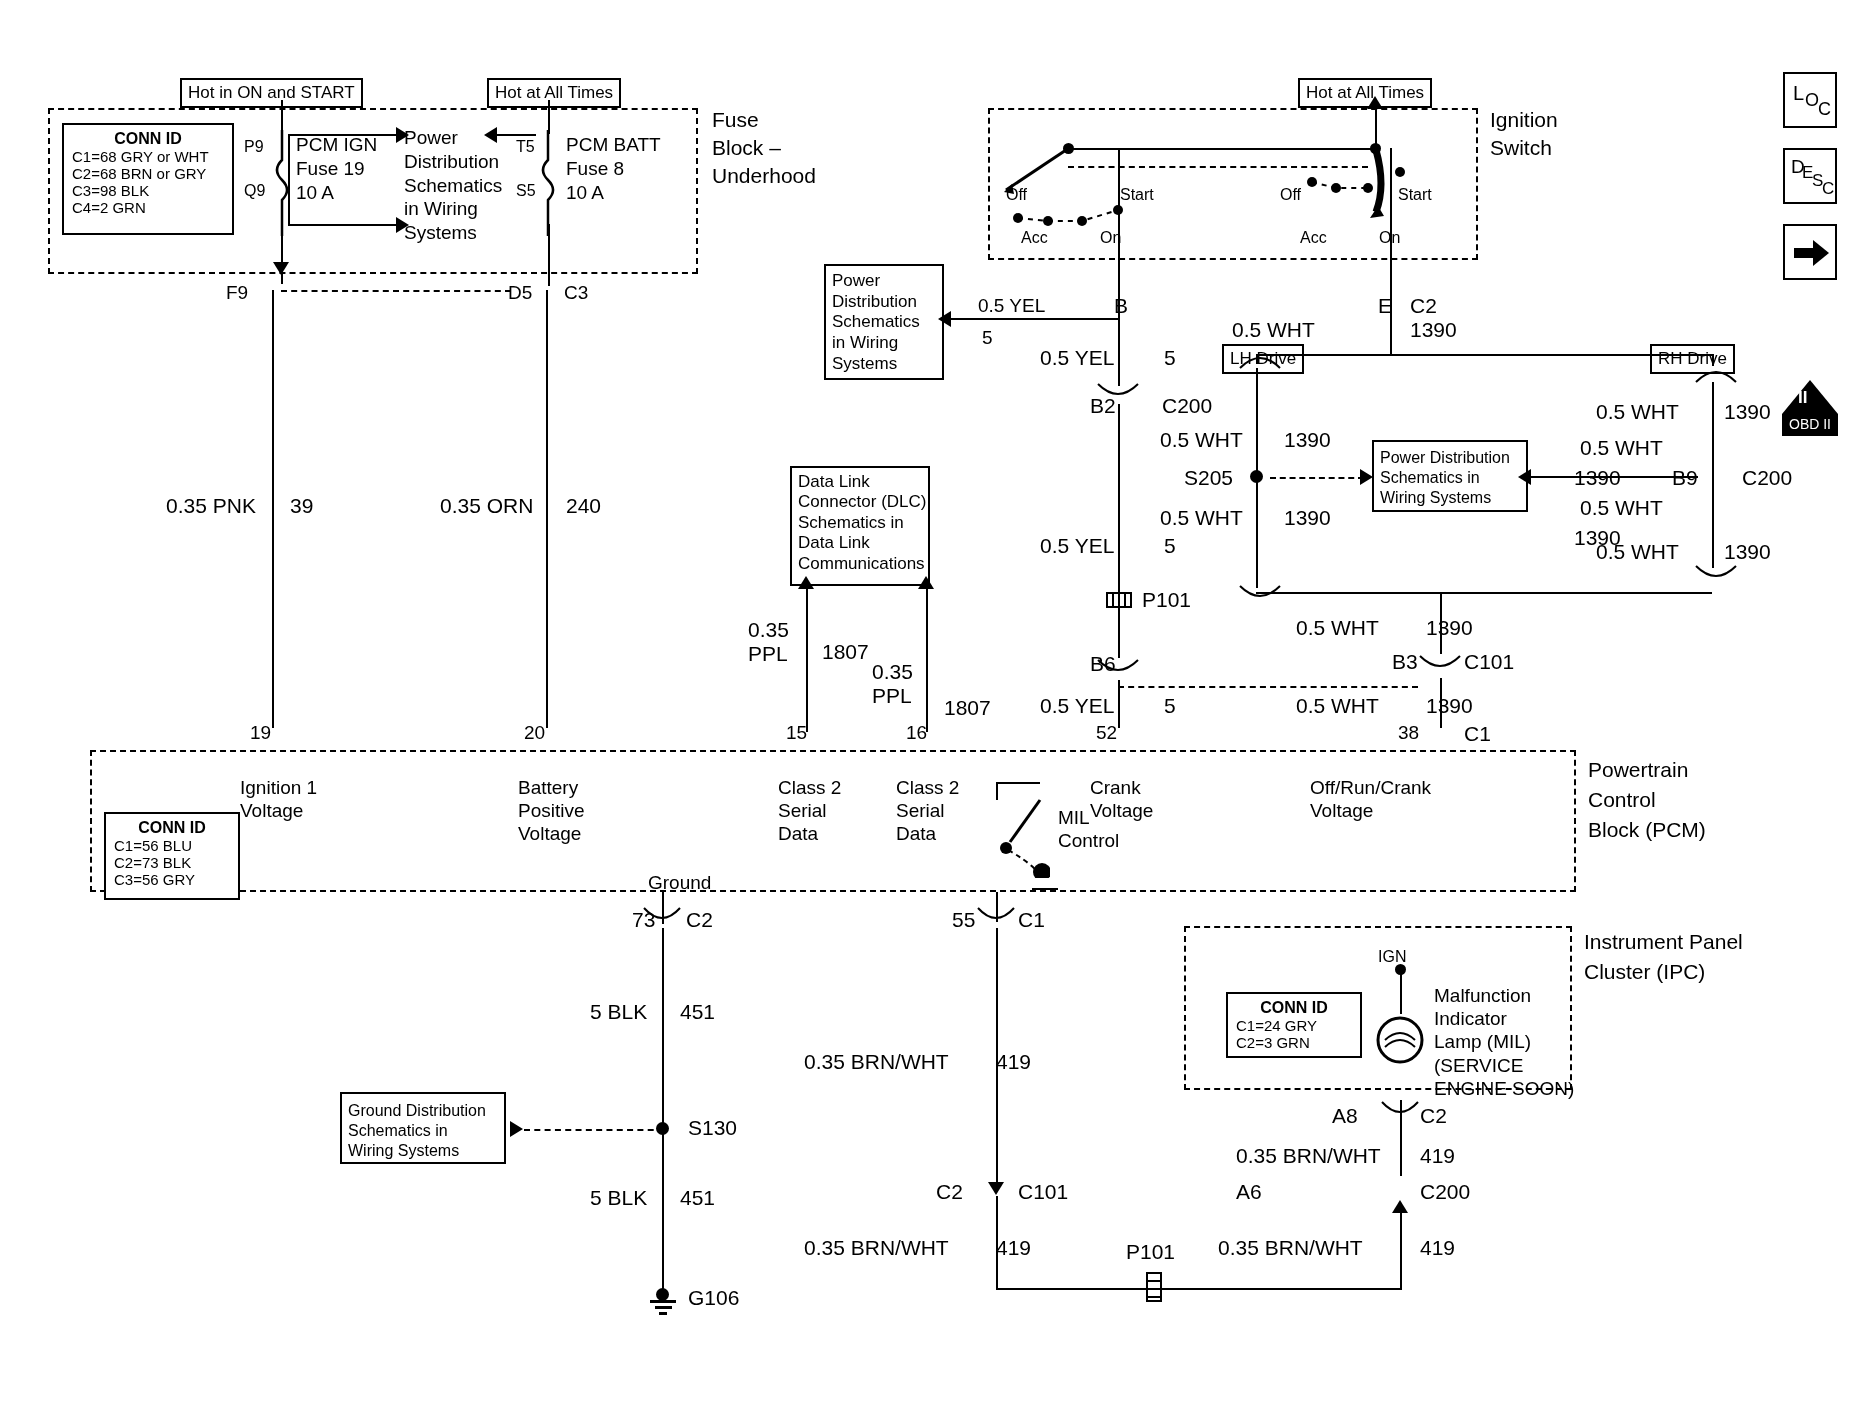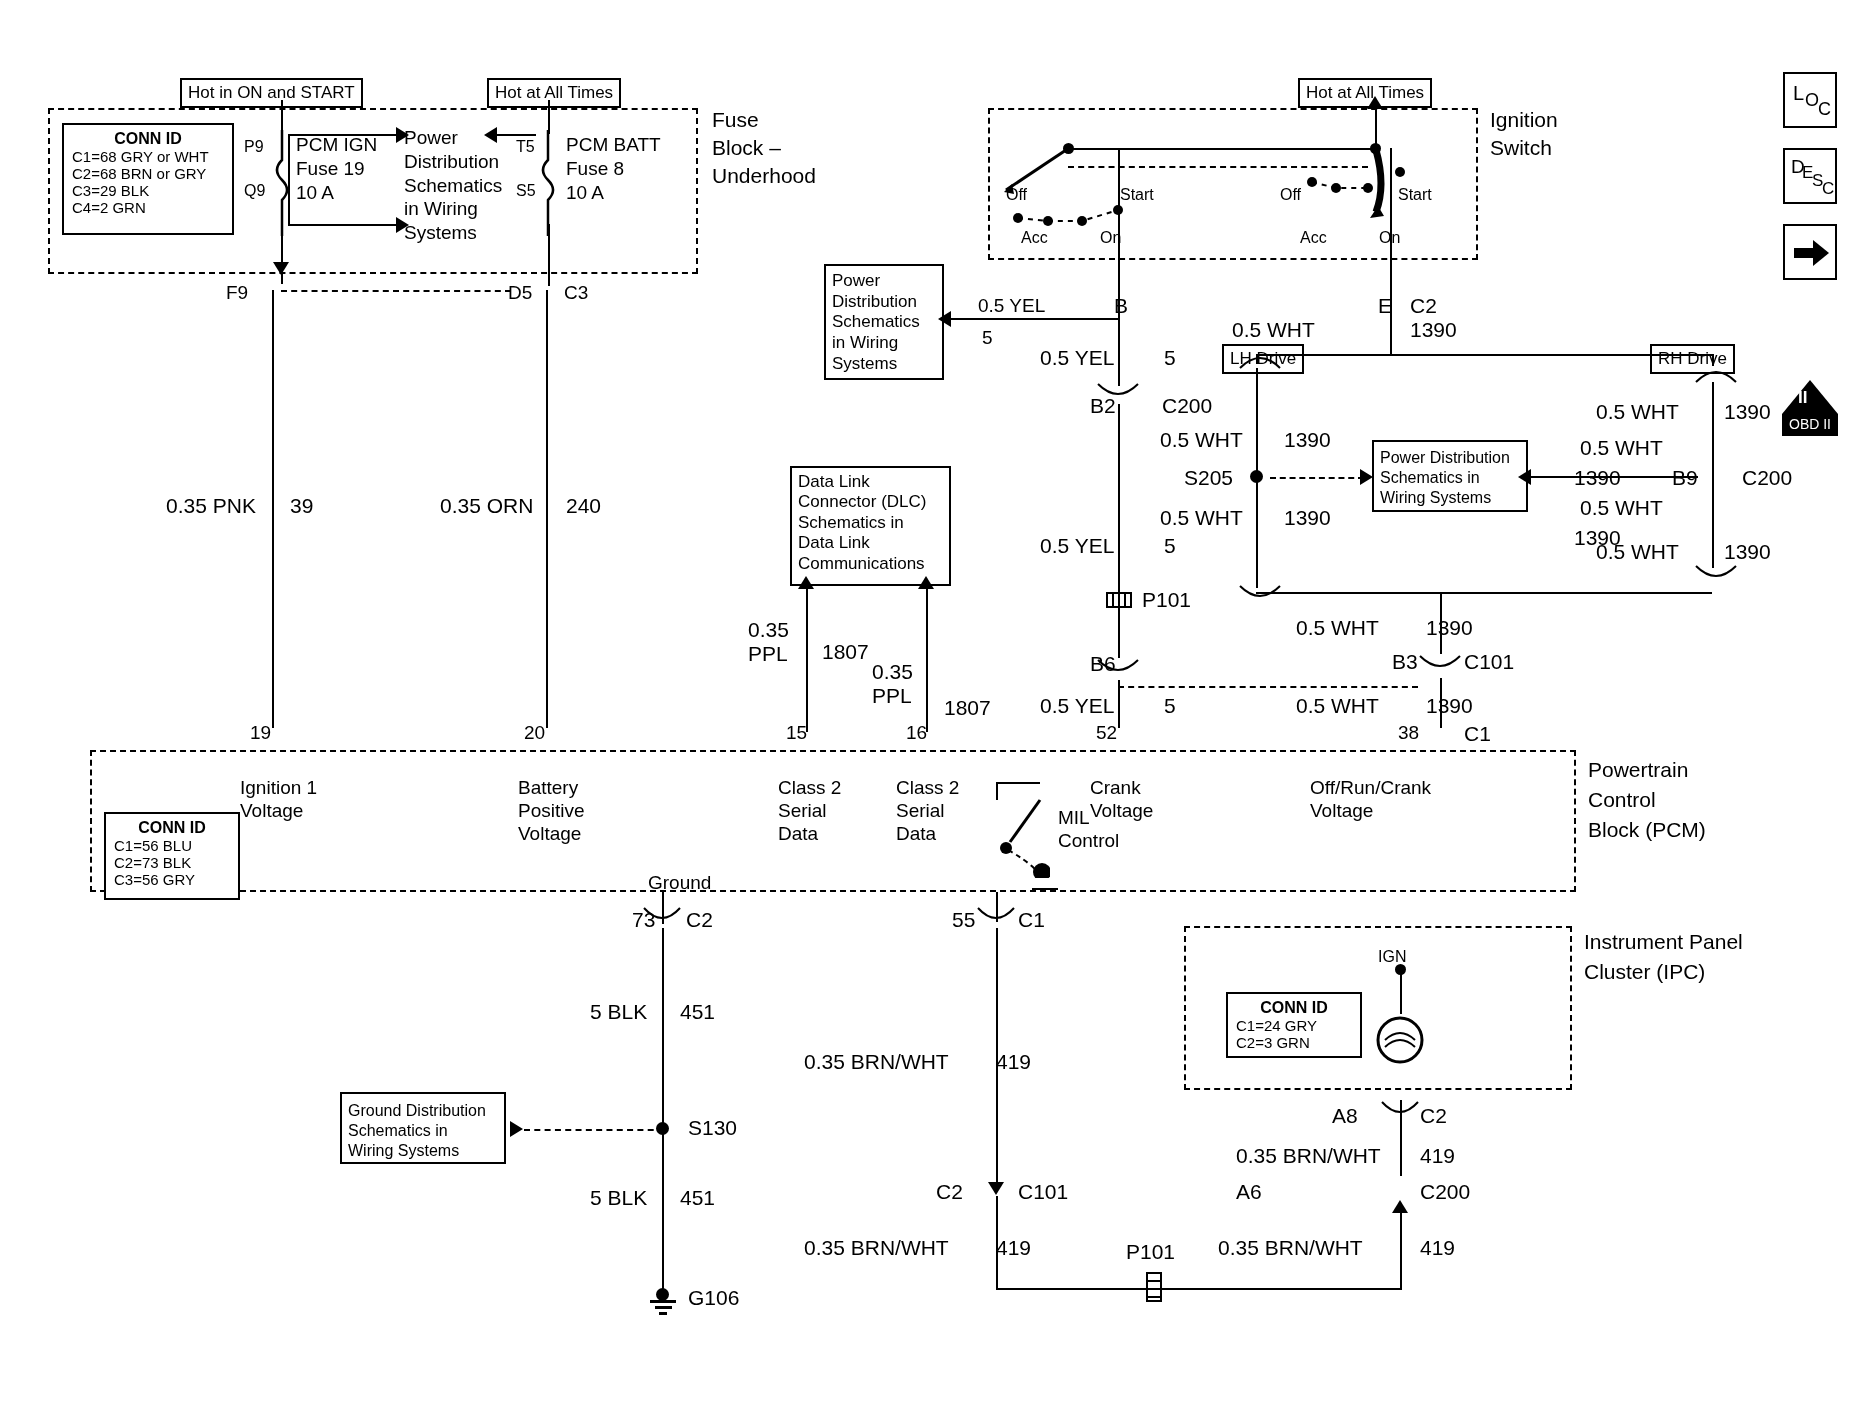--- a/index.html
+++ b/index.html
@@ -65,21 +65,21 @@
   <div class="lbl" style="left:487px;top:78px;">Hot at All Times</div>
 
   <div class="t lg" style="left:712px;top:108px;">Fuse</div>
   <div class="t lg" style="left:712px;top:136px;">Block –</div>
   <div class="t lg" style="left:712px;top:164px;">Underhood</div>
 
   <div class="conn" style="left:62px;top:123px;width:172px;height:112px;">
     <div class="hdr">CONN ID</div>
     <div class="row">C1=68 GRY or WHT</div>
     <div class="row">C2=68 BRN or GRY</div>
-    <div class="row">C3=29 BLK</div>
+    <div class="row">C3=98 BLK</div>
     <div class="row">C4=2 GRN</div>
   </div>
 
   <div class="t sm" style="left:244px;top:138px;">P9</div>
   <div class="t sm" style="left:244px;top:182px;">Q9</div>
   <svg style="position:absolute;left:270px;top:130px;" width="24" height="110">
     <path d="M12 0 L12 30 Q2 40 12 50 Q22 60 12 70 L12 106" stroke="#000" stroke-width="2.5" fill="none"></path>
   </svg>
   <div class="t" style="left:296px;top:134px;">PCM IGN</div>
   <div class="t" style="left:296px;top:158px;">Fuse 19</div>
@@ -169,21 +169,21 @@
 Distribution
 Schematics
 in Wiring
 Systems</div>
   </div>
   <div class="ln h" style="left:948px;top:318px;width:170px;"></div>
   <div class="arrow-l" style="left:938px;top:311px;"></div>
   <div class="t" style="left:978px;top:295px;">0.5 YEL</div>
   <div class="t" style="left:982px;top:327px;">5</div>
 
-  <div class="box" style="left:790px;top:466px;width:161px;height:120px;">
+  <div class="box" style="left:790px;top:466px;width:140px;height:120px;">
     <div class="t" style="left:6px;top:4px;white-space:pre-line;font-size:17px;line-height:1.2;">Data Link
 Connector (DLC)
 Schematics in
 Data Link
 Communications</div>
   </div>
 
   <div class="box" style="left:1372px;top:440px;width:156px;height:72px;">
     <div class="t sm" style="left:6px;top:6px;white-space:pre-line;line-height:1.25;">Power Distribution
 Schematics in
@@ -436,14 +436,19 @@
   </div>
 
   <div class="t sm" style="left:1378px;top:948px;">IGN</div>
   <div class="ln v" style="left:1400px;top:968px;height:46px;"></div>
   <div class="dot" style="left:1395px;top:964px;"></div>
   <svg style="position:absolute;left:1374px;top:1014px;" width="54" height="54">
     <circle cx="26" cy="26" r="22" stroke="#000" stroke-width="3" fill="#fff"></circle>
     <path d="M11 26 Q26 12 41 26" stroke="#000" stroke-width="2" fill="none"></path>
     <path d="M11 33 Q26 19 41 33" stroke="#000" stroke-width="2" fill="none"></path>
   </svg>
+  <div class="t" style="left:1434px;top:984px;white-space:pre-line;line-height:1.22;">Malfunction
+Indicator
+Lamp (MIL)
+(SERVICE
+ENGINE SOON)</div>
 
 </div>
 
 </body></html>

